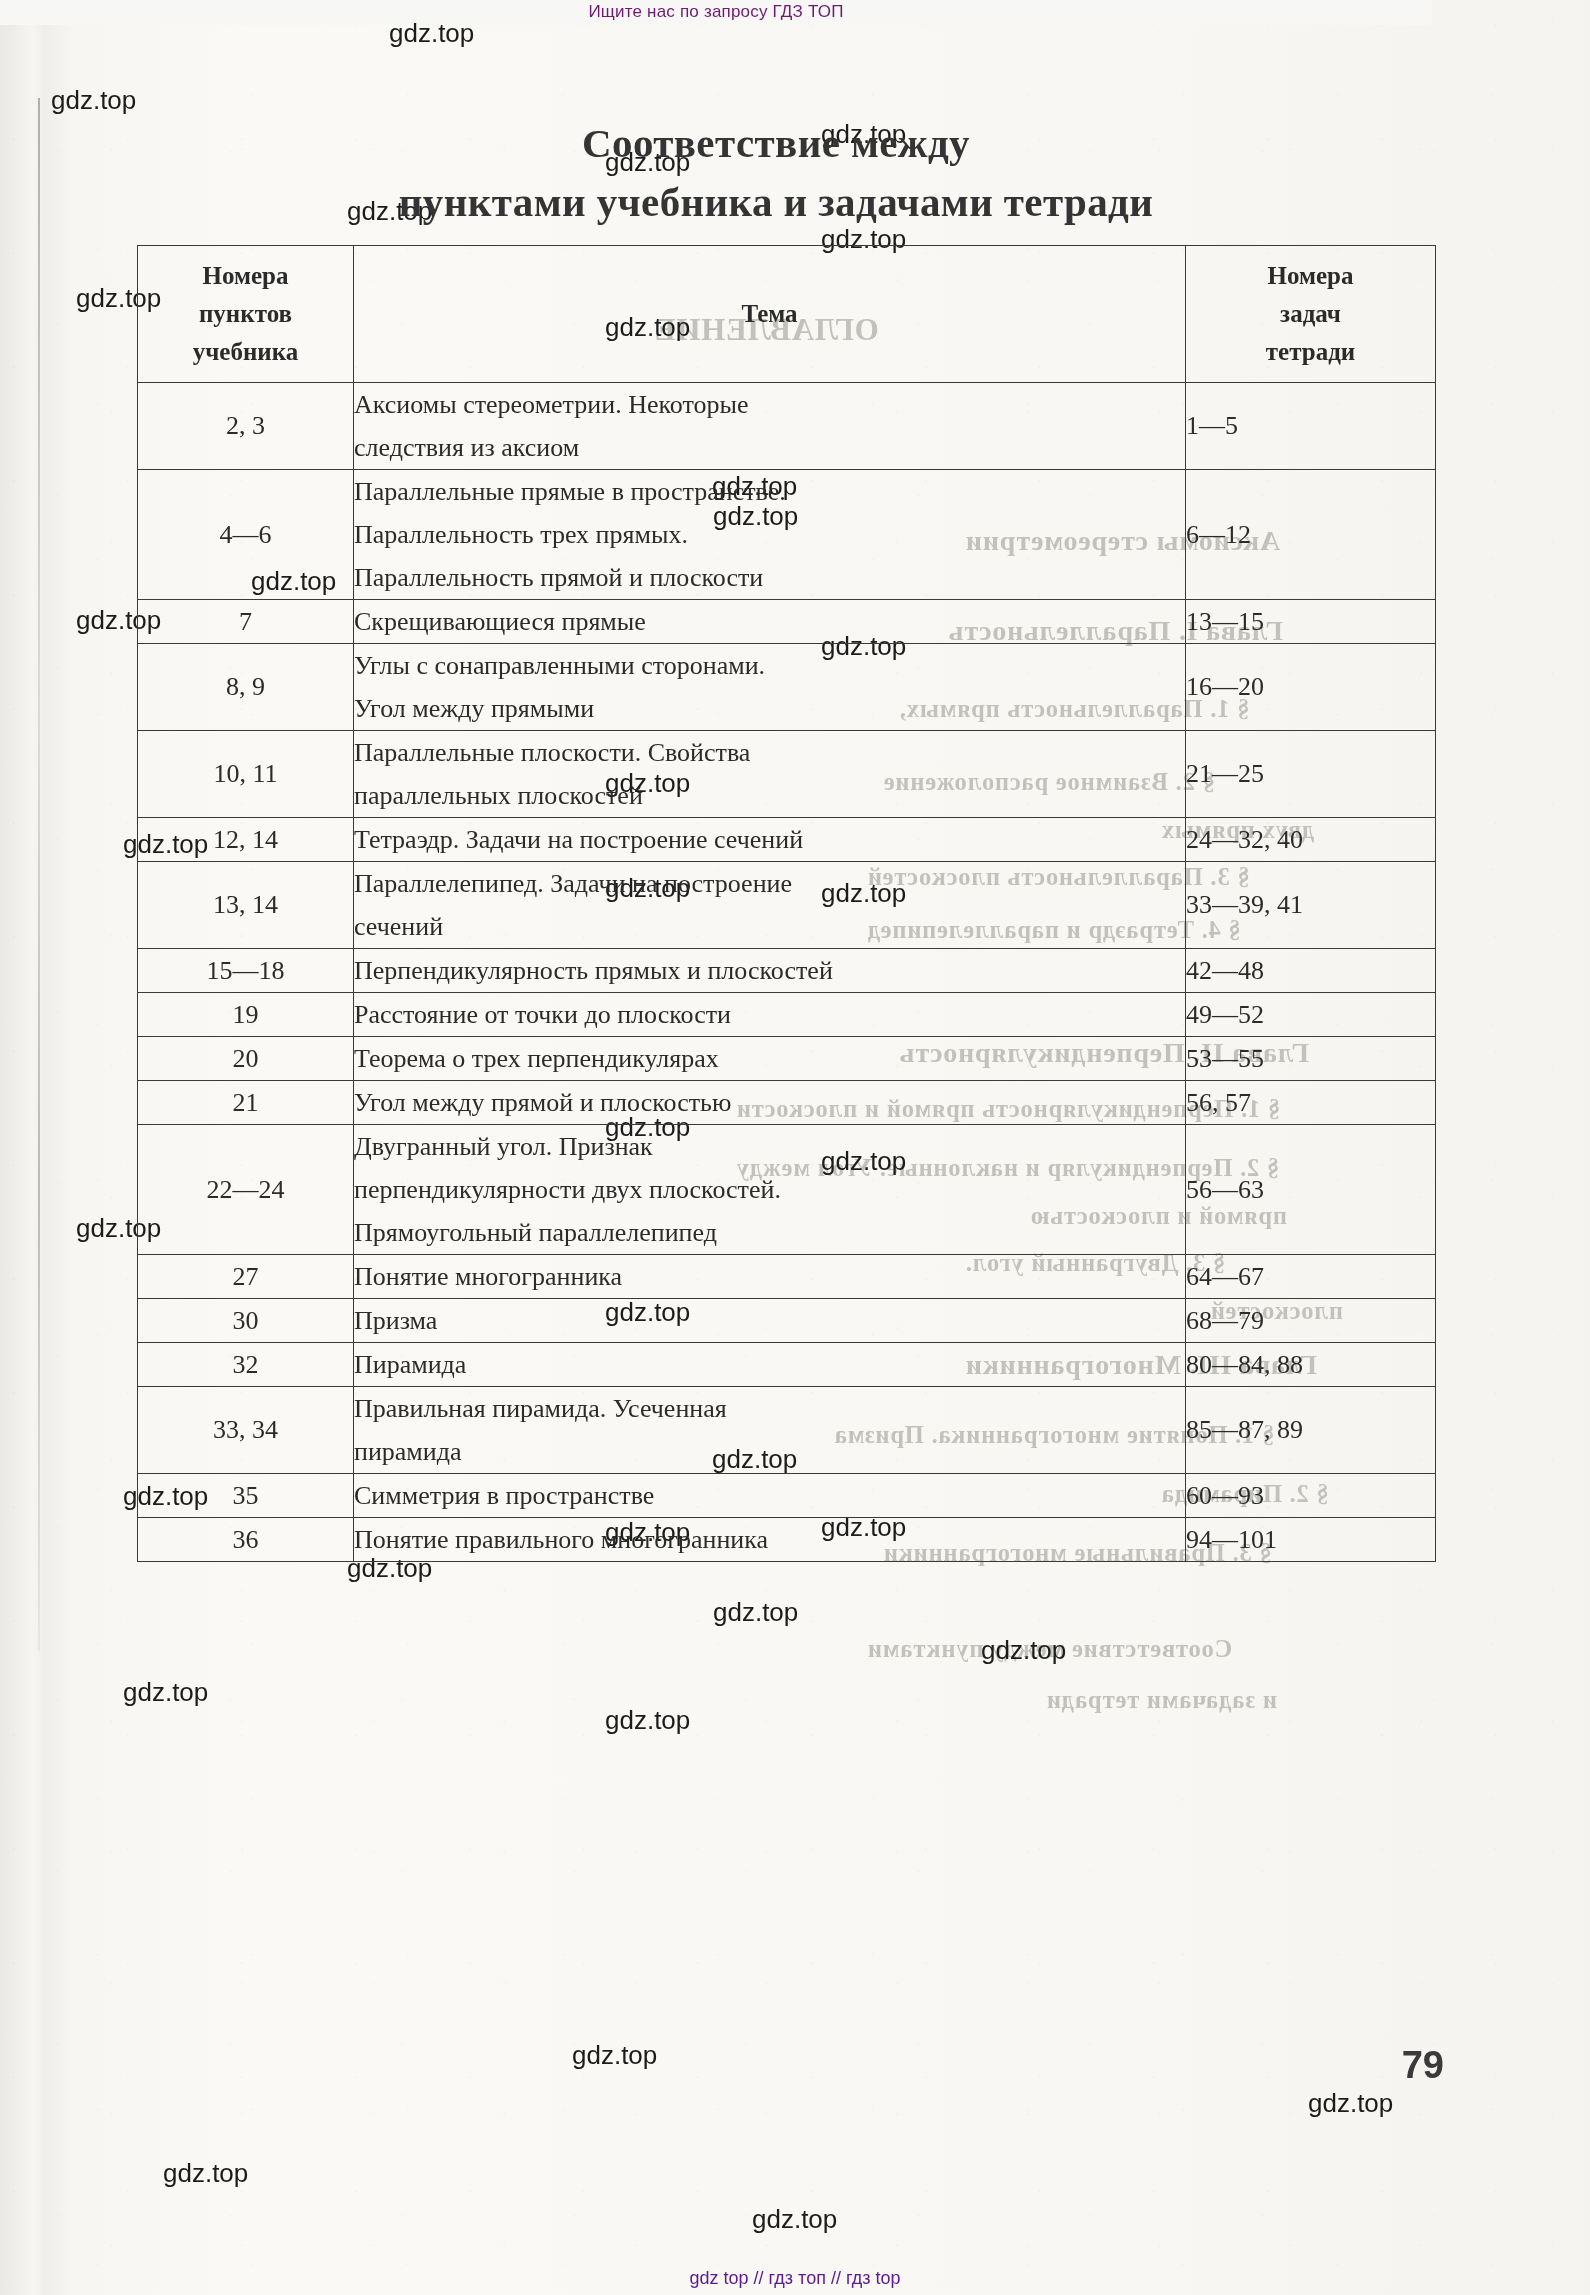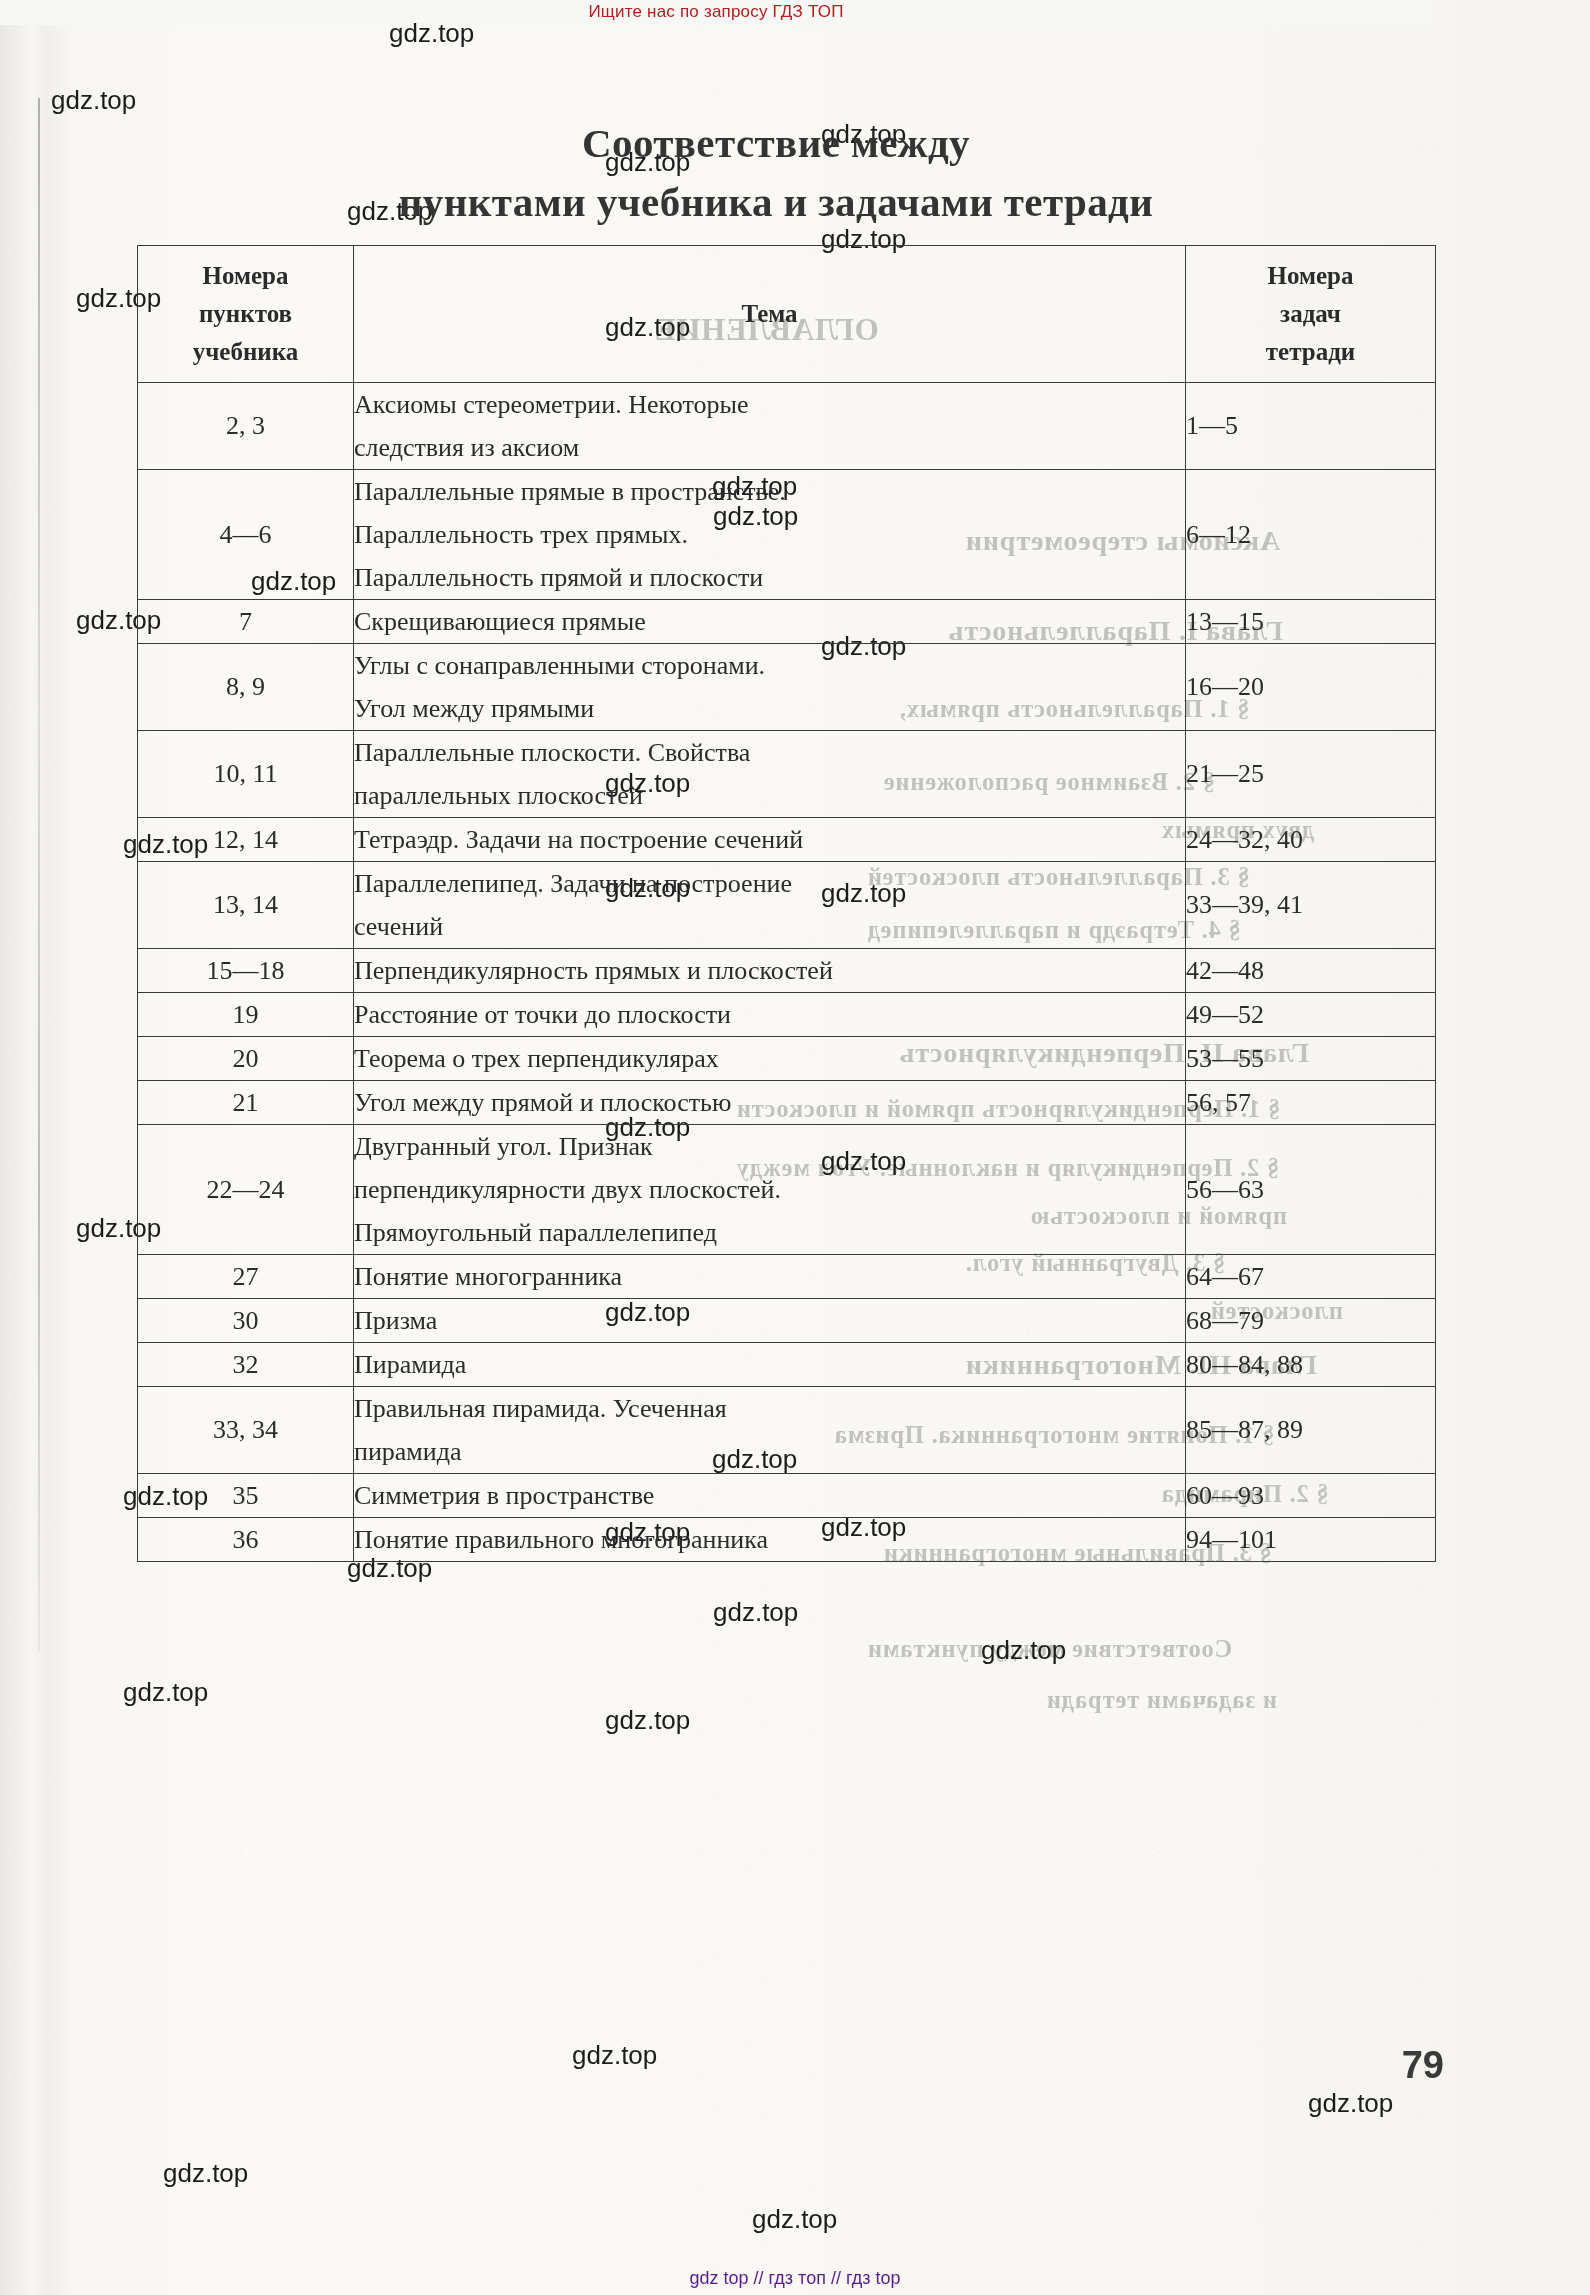--- a/index.html
+++ b/index.html
@@ -29,21 +29,21 @@
       radial-gradient(circle at 34% 88%, rgba(0,0,0,.02) 0 0.8px, transparent 1.6px);
     background-size: 114px 114px, 155px 155px, 131px 131px, 172px 172px;
     pointer-events:none;
   }
 
   
   #topbar{
     position:absolute;top:0;left:0;width:1432px;height:24.5px;
     text-align:center;
     font-family:"Liberation Sans", sans-serif;
-    font-size:17px;color:#b91c1c;letter-spacing:0.2px;
+    font-size:17px;color:#701a75;letter-spacing:0.2px;
     line-height:24.5px;
     background:#f7f7f5;
   }
   #bottombar{
     position:absolute;bottom:0;left:0;width:1590px;height:34px;
     text-align:center;
     font-family:"Liberation Sans", sans-serif;
     font-size:18px;color:#5b1a8f;
     line-height:34px;
   }

